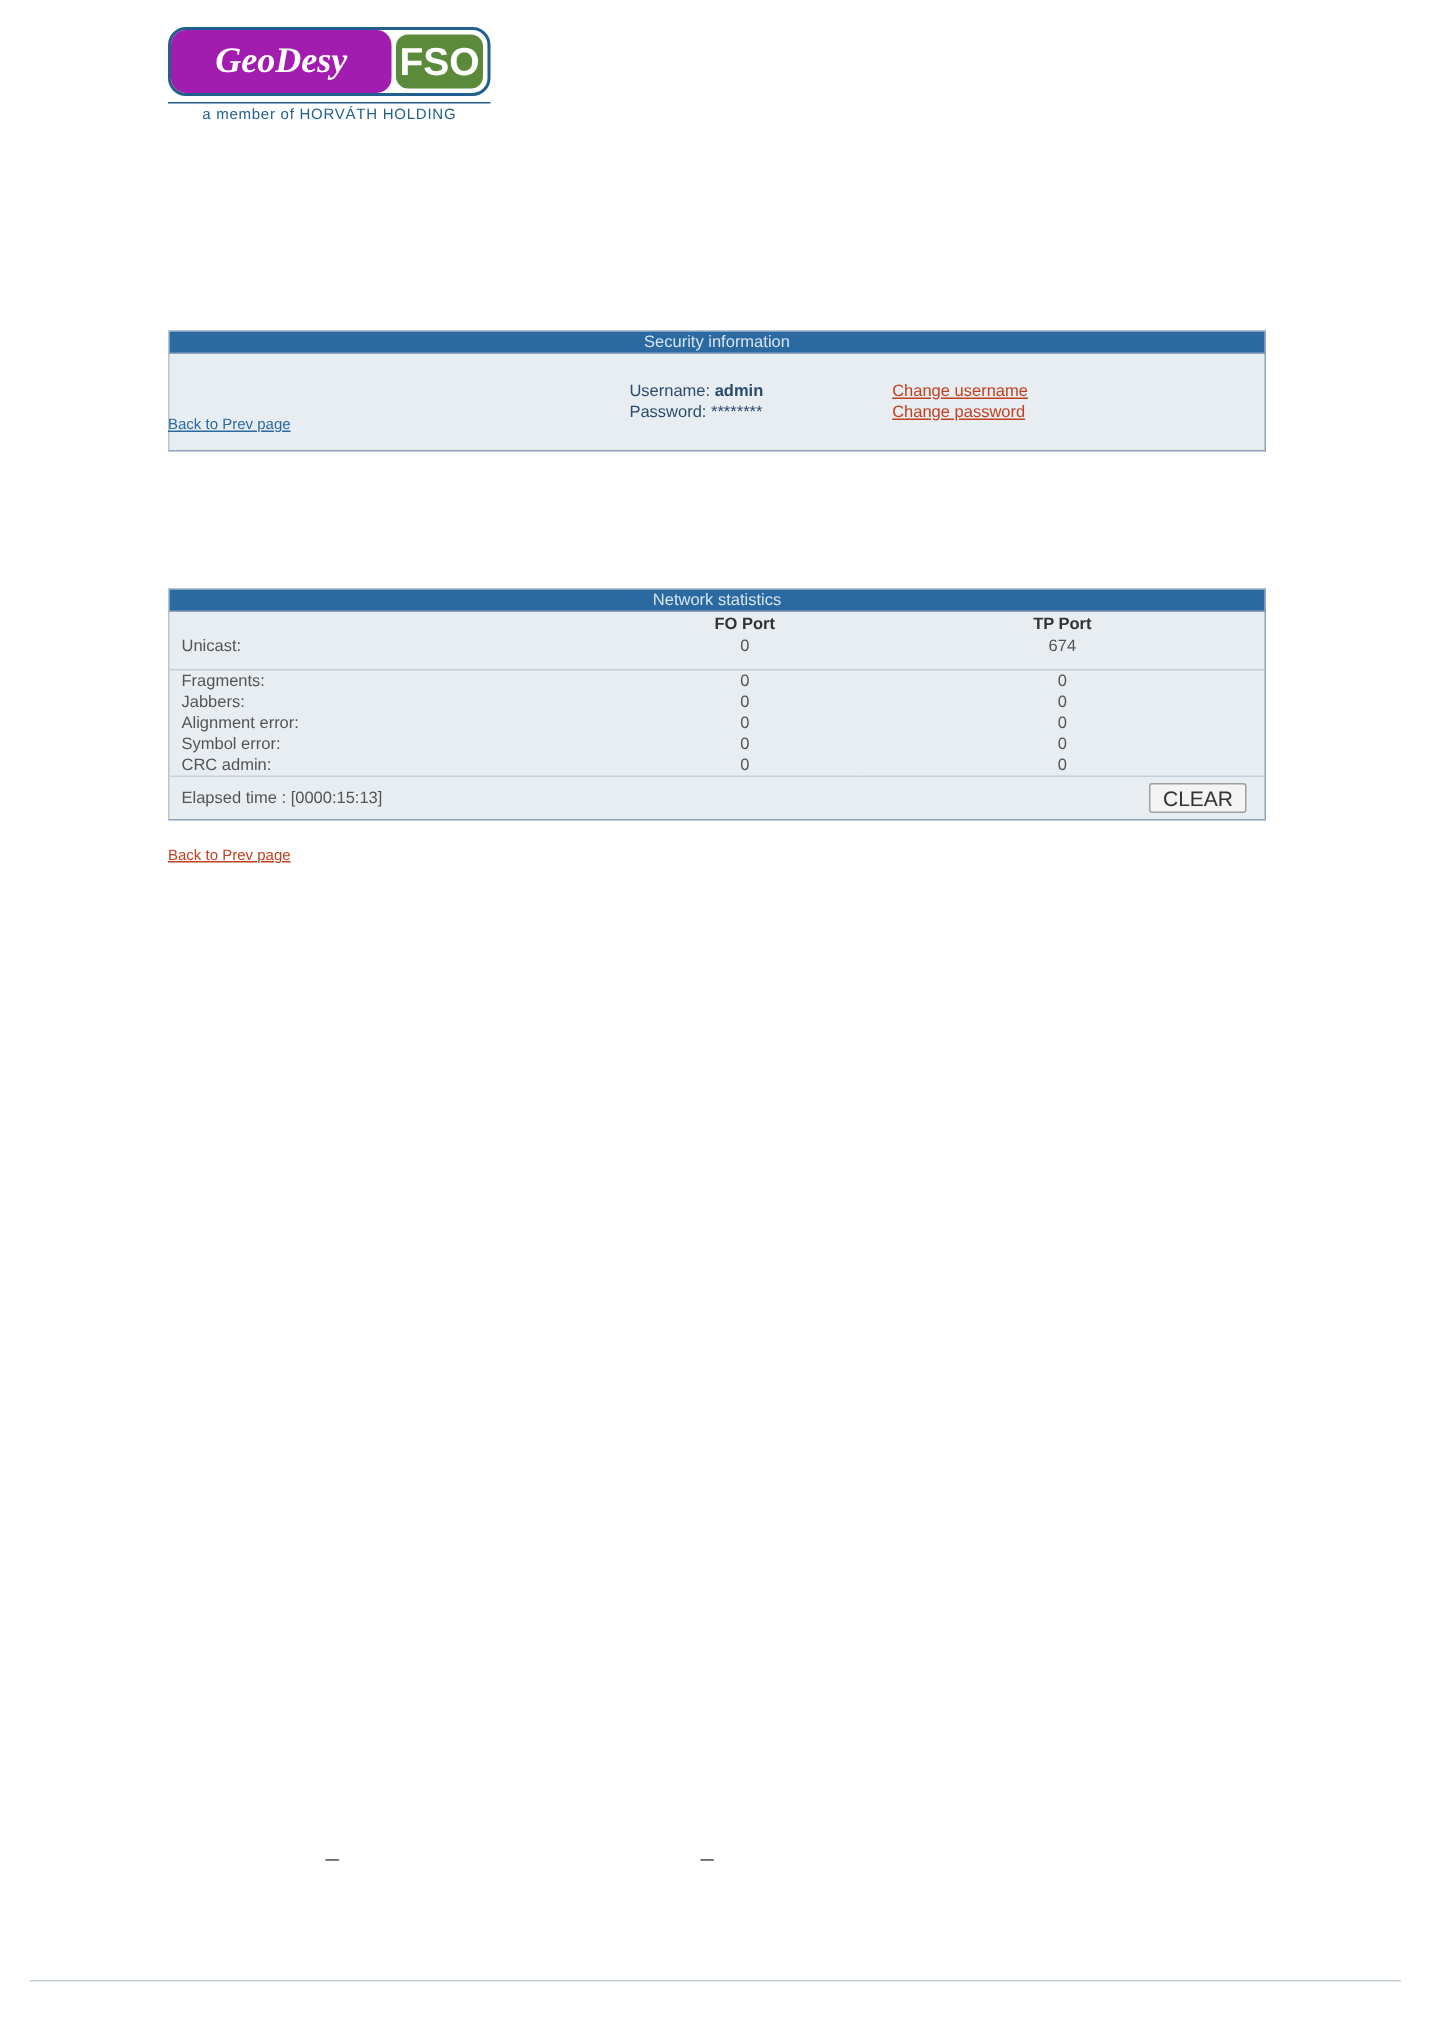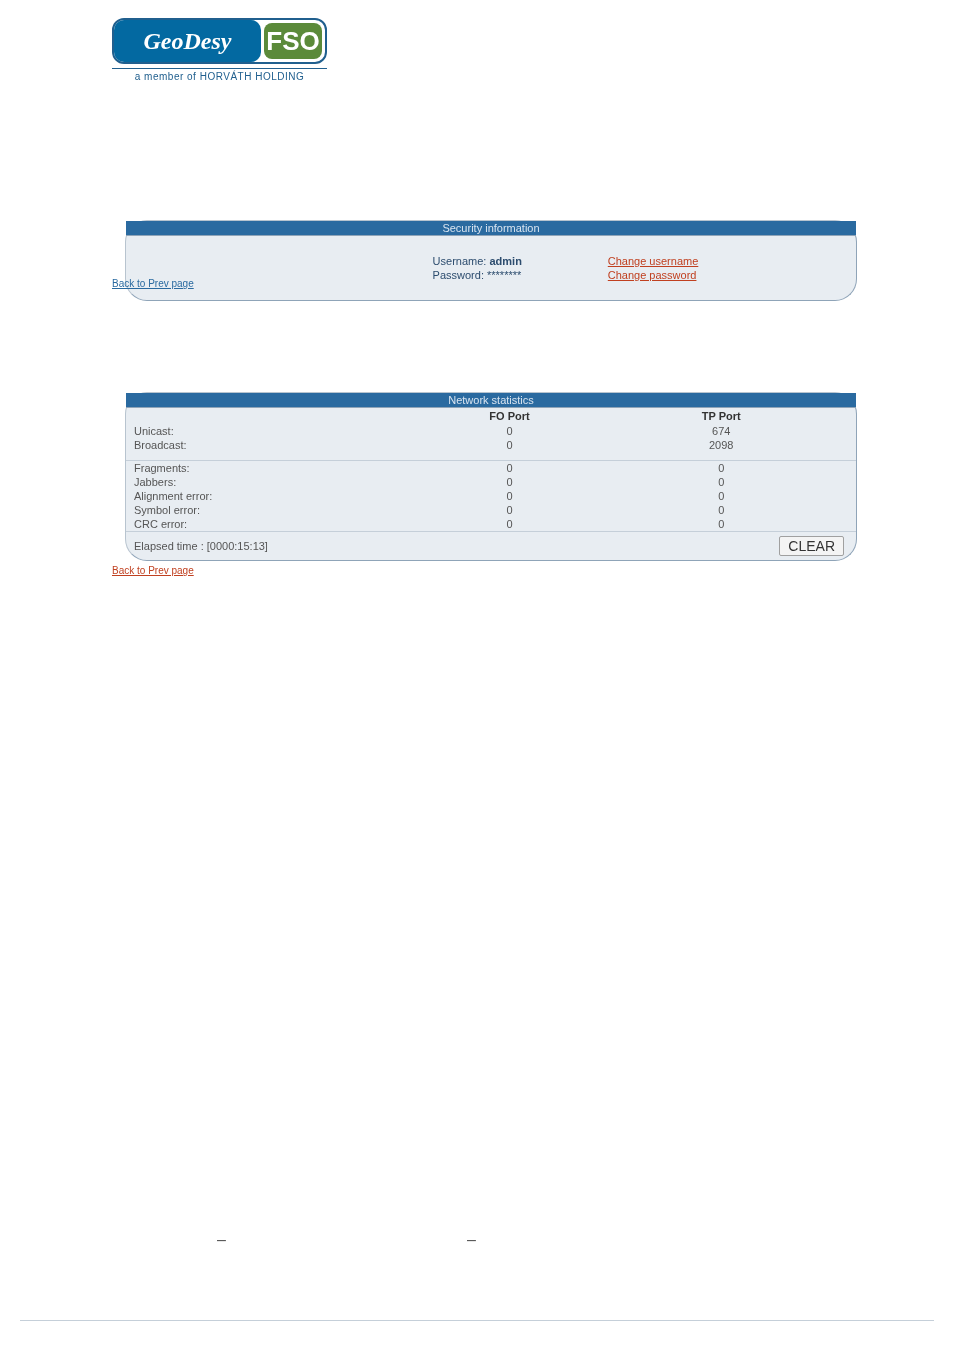--- a/index.html
+++ b/index.html
@@ -26,21 +26,21 @@
   .logo-top {
     display: flex;
     border: 2px solid #205f8e;
     border-radius: 12px;
     overflow: hidden;
     height: 42px;
     background: #ffffff;
   }
   .logo-left {
     flex: 1;
-    background: #0369a1;
+    background: #a21caf;
     color: #ffffff;
     font-family: Georgia, 'Times New Roman', serif;
     font-style: italic;
     font-weight: bold;
     font-size: 24px;
     display: flex;
     align-items: center;
     justify-content: center;
     border-top-right-radius: 10px;
     border-bottom-right-radius: 10px;
@@ -64,29 +64,28 @@
     letter-spacing: 0.5px;
     text-align: center;
     margin-top: 4px;
     border-top: 1px solid #205f8e;
     padding-top: 2px;
   }
 
   
   .panel {
     position: absolute;
-    left: 125px;
+    left: 112px;
     width: 732px;
     border-left: 1px solid #b8c4cf;
     border-right: 1px solid #8fa4b8;
     border-top: 1px solid #b8c4cf;
     border-bottom: 1px solid #8fa4b8;
     background: #e8edf2;
     box-sizing: border-box;
-    border-radius: 22px;
   }
   .panel-header {
     background: #2a6aa0;
     color: #d8e4f0;
     font-size: 11px;
     text-align: center;
     padding: 1px 0;
     border-bottom: 1px solid #8fa4b8;
   }
   .sec-body {
@@ -223,25 +222,20 @@
           <tr>
         <th></th>
         <th>FO Port</th>
         <th>TP Port</th>
       </tr>
       <tr>
         <td class="label">Unicast:</td>
         <td class="num">0</td>
         <td class="num">674</td>
       </tr>
-      <tr>
-        <td class="label">Broadcast:</td>
-        <td class="num">0</td>
-        <td class="num">2098</td>
-      </tr>
       <tr class="spacer">
             <td colspan="3"></td>
           </tr>
       <tr class="divider">
         <td class="label">Fragments:</td>
         <td class="num">0</td>
         <td class="num">0</td>
       </tr>
       <tr>
         <td class="label">Jabbers:</td>
@@ -252,21 +246,21 @@
         <td class="label">Alignment error:</td>
         <td class="num">0</td>
         <td class="num">0</td>
       </tr>
       <tr>
         <td class="label">Symbol error:</td>
         <td class="num">0</td>
         <td class="num">0</td>
       </tr>
       <tr>
-        <td class="label">CRC error:</td>
+        <td class="label">CRC admin:</td>
         <td class="num">0</td>
         <td class="num">0</td>
       </tr>
       <tr class="divider footer-row">
         <td class="elapsed">Elapsed time : [0000:15:13]</td>
         <td></td>
         <td style="text-align:right; padding-right:12px;">
           <button class="clear-btn">CLEAR</button>
         </td>
       </tr>

